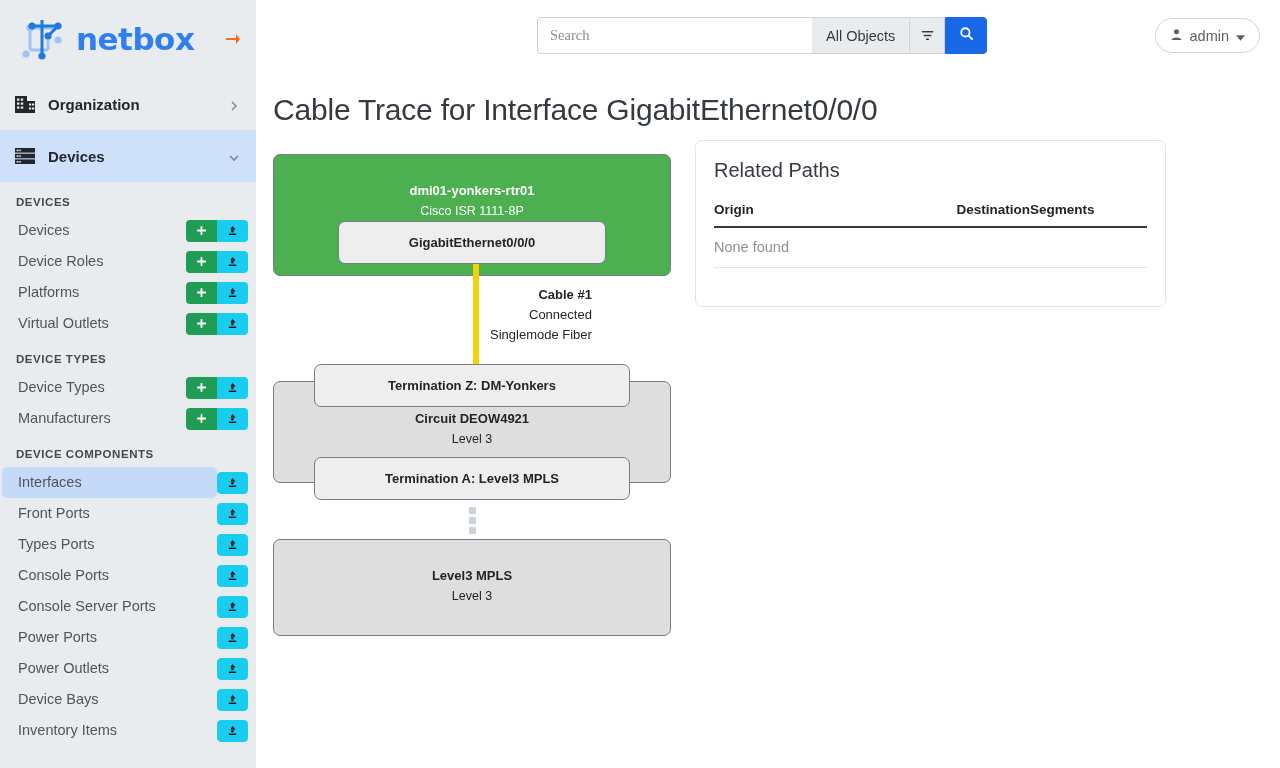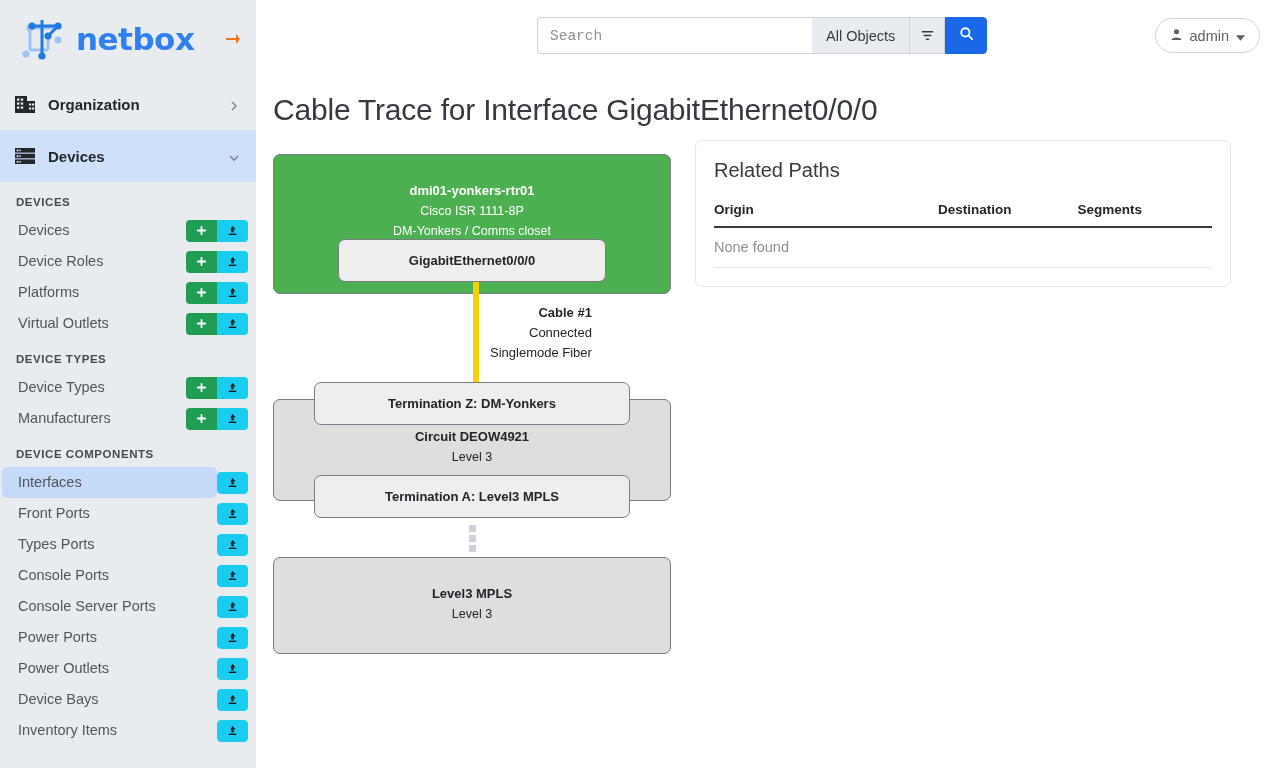--- a/index.html
+++ b/index.html
@@ -80,21 +80,21 @@
   .search-wrap {
     position: absolute; left: 281px; top: 17px;
     display: flex; align-items: stretch; height: 37px;
   }
   .search-input {
     width: 275px; height: 37px;
     border: 1px solid #ced4da; border-right: none;
     border-radius: 4px 0 0 4px;
     padding: 0 12px; font-size: 14.5px; color: #343a40;
     background: #fff; outline: none;
-    font-family: Liberation Mono, monospace;
+    font-family: Liberation Serif, serif;
   }
   .search-input::placeholder { color: #8b9196; }
   .search-scope {
     display: flex; align-items: center; padding: 0 14px;
     background: #e9ecef; border: 1px solid #ced4da; border-left: none;
     font-size: 14.5px; color: #343a40; cursor: pointer; white-space: nowrap;
   }
   .search-filter {
     display: flex; align-items: center; justify-content: center;
     width: 35px; background: #e9ecef;
@@ -127,21 +127,21 @@
     position: relative;
     border: 1px solid #777d83;
     border-radius: 7px;
     text-align: center;
     font-size: 13px;
   }
   .tnode .t1 { font-weight: 700; font-size: 13px; }
   .tnode .t2, .tnode .t3 { font-weight: 400; font-size: 12.5px; }
   .tnode.device {
     background: #4caf50; color: #fff;
-    padding: 26px 10px 52px;
+    padding: 26px 10px 34px;
     line-height: 20px;
   }
   .tnode.port {
     background: #eeeeee; color: #212529;
     padding: 13px 10px; margin: -55px auto 0;
     width: 268px; z-index: 3;
   }
   .tnode.circuit {
     background: #dedede; color: #212529;
     padding: 27px 10px 33px; line-height: 20px;
@@ -166,34 +166,34 @@
   .cable-info .ci-title { font-weight: 700; }
   .dots { position: relative; height: 36px; }
   .dot {
     position: absolute; left: 196px;
     width: 7px; height: 7px; background: #ccd2dc;
   }
 
   
   #related {
     position: absolute; left: 439px; top: 70px;
-    width: 536px;
+    width: 471px;
     background: #fff;
     border: 1px solid #e3e6e9;
     border-radius: 7px;
-    padding: 18px 18px 18px;
+    padding: 18px 18px 38px;
   }
   .card-title { font-size: 20px; color: #343a40; font-weight: 400; margin: 0 0 16px; }
   table.rp { width: 100%; border-collapse: collapse; }
   table.rp th {
     text-align: left; font-size: 13.5px; font-weight: 700; color: #212529;
     padding: 4px 0 9px; border-bottom: 2px solid #343a40;
   }
   table.rp th.c0 { width: 45%; }
-  table.rp th.c1 { width: 28%; }
+  table.rp th.c1 { width: 28%; text-align: right; }
   table.rp td {
     font-size: 14.5px; color: #8b9196;
     padding: 11px 0 12px; border-bottom: 1px solid #e3e6e9;
   }
 </style>
 </head>
 <body>
 
 <div id="sidebar">
 

